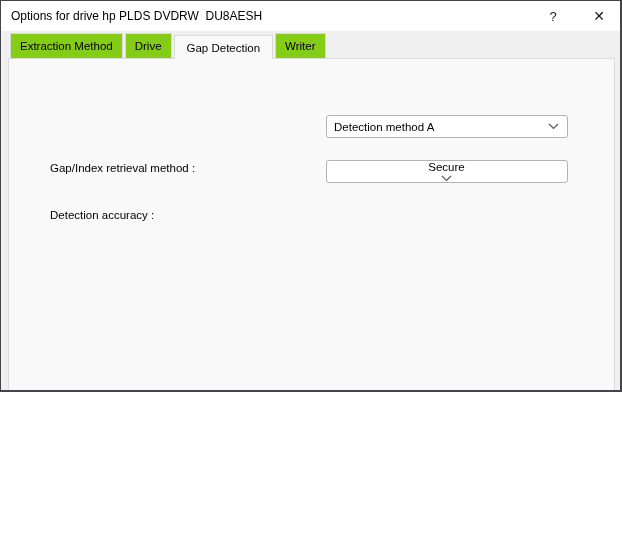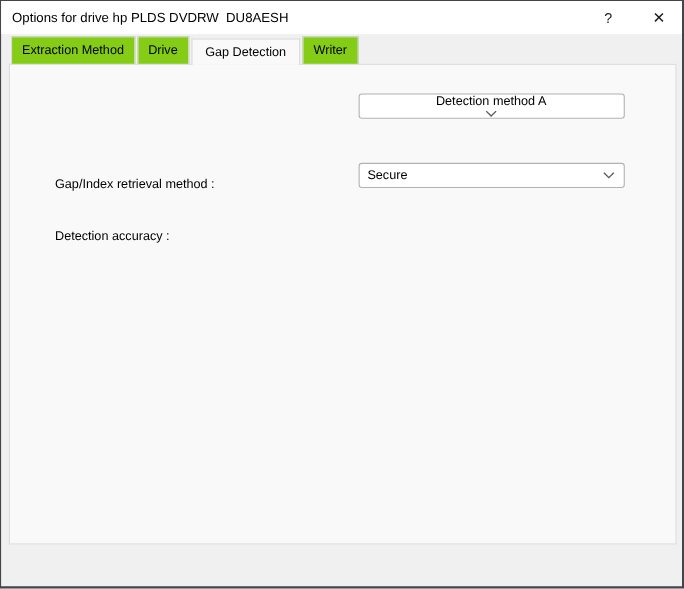--- a/index.html
+++ b/index.html
@@ -4,21 +4,21 @@
 <style>
   * { box-sizing: border-box; margin: 0; padding: 0; }
   html,body { width:622px; height:535px; }
   body {
     font-family: "Liberation Sans", sans-serif;
     font-size: 11.5px;
     color: #000000;
   }
   .window {
     position: relative;
-    width: 622px; height: 535px;
+    width: 622px; height: 392px;
     background: #F0F0F0;
     border: 1px solid #43454B;
     border-right-width: 2px;
     border-bottom-width: 2px;
     overflow: hidden;
   }
   
   .titlebar {
     position: absolute; left:0; top:0; right:0; height:30px;
     background: #FFFFFF;
@@ -75,22 +75,22 @@
   .label-row2 { top: 150px; }
   .combobox {
     position: absolute; left: 317px; width: 242px; height: 23px;
     background: #FFFFFF;
     border: 1px solid #B2B2B2;
     border-radius: 3px;
     display: flex; align-items: center; justify-content: space-between;
     padding: 0 8px 0 7px;
     cursor: default;
   }
-  .combo-row1 { top: 26px; flex-direction: column; }
-  .combo-row2 { top: 89px; }
+  .combo-row1 { top: 56px; }
+  .combo-row2 { top: 101px; flex-direction: column; }
   .chevron { display: flex; align-items: center; }
   
   .btn {
     position: absolute; top: 504px; height: 22px;
     background: #FDFDFD;
     border: 1px solid #D1D1D1;
     border-radius: 4px;
     display: flex; align-items: center; justify-content: center;
     font-size: 11.5px;
     font-family: "Liberation Sans", sans-serif;

